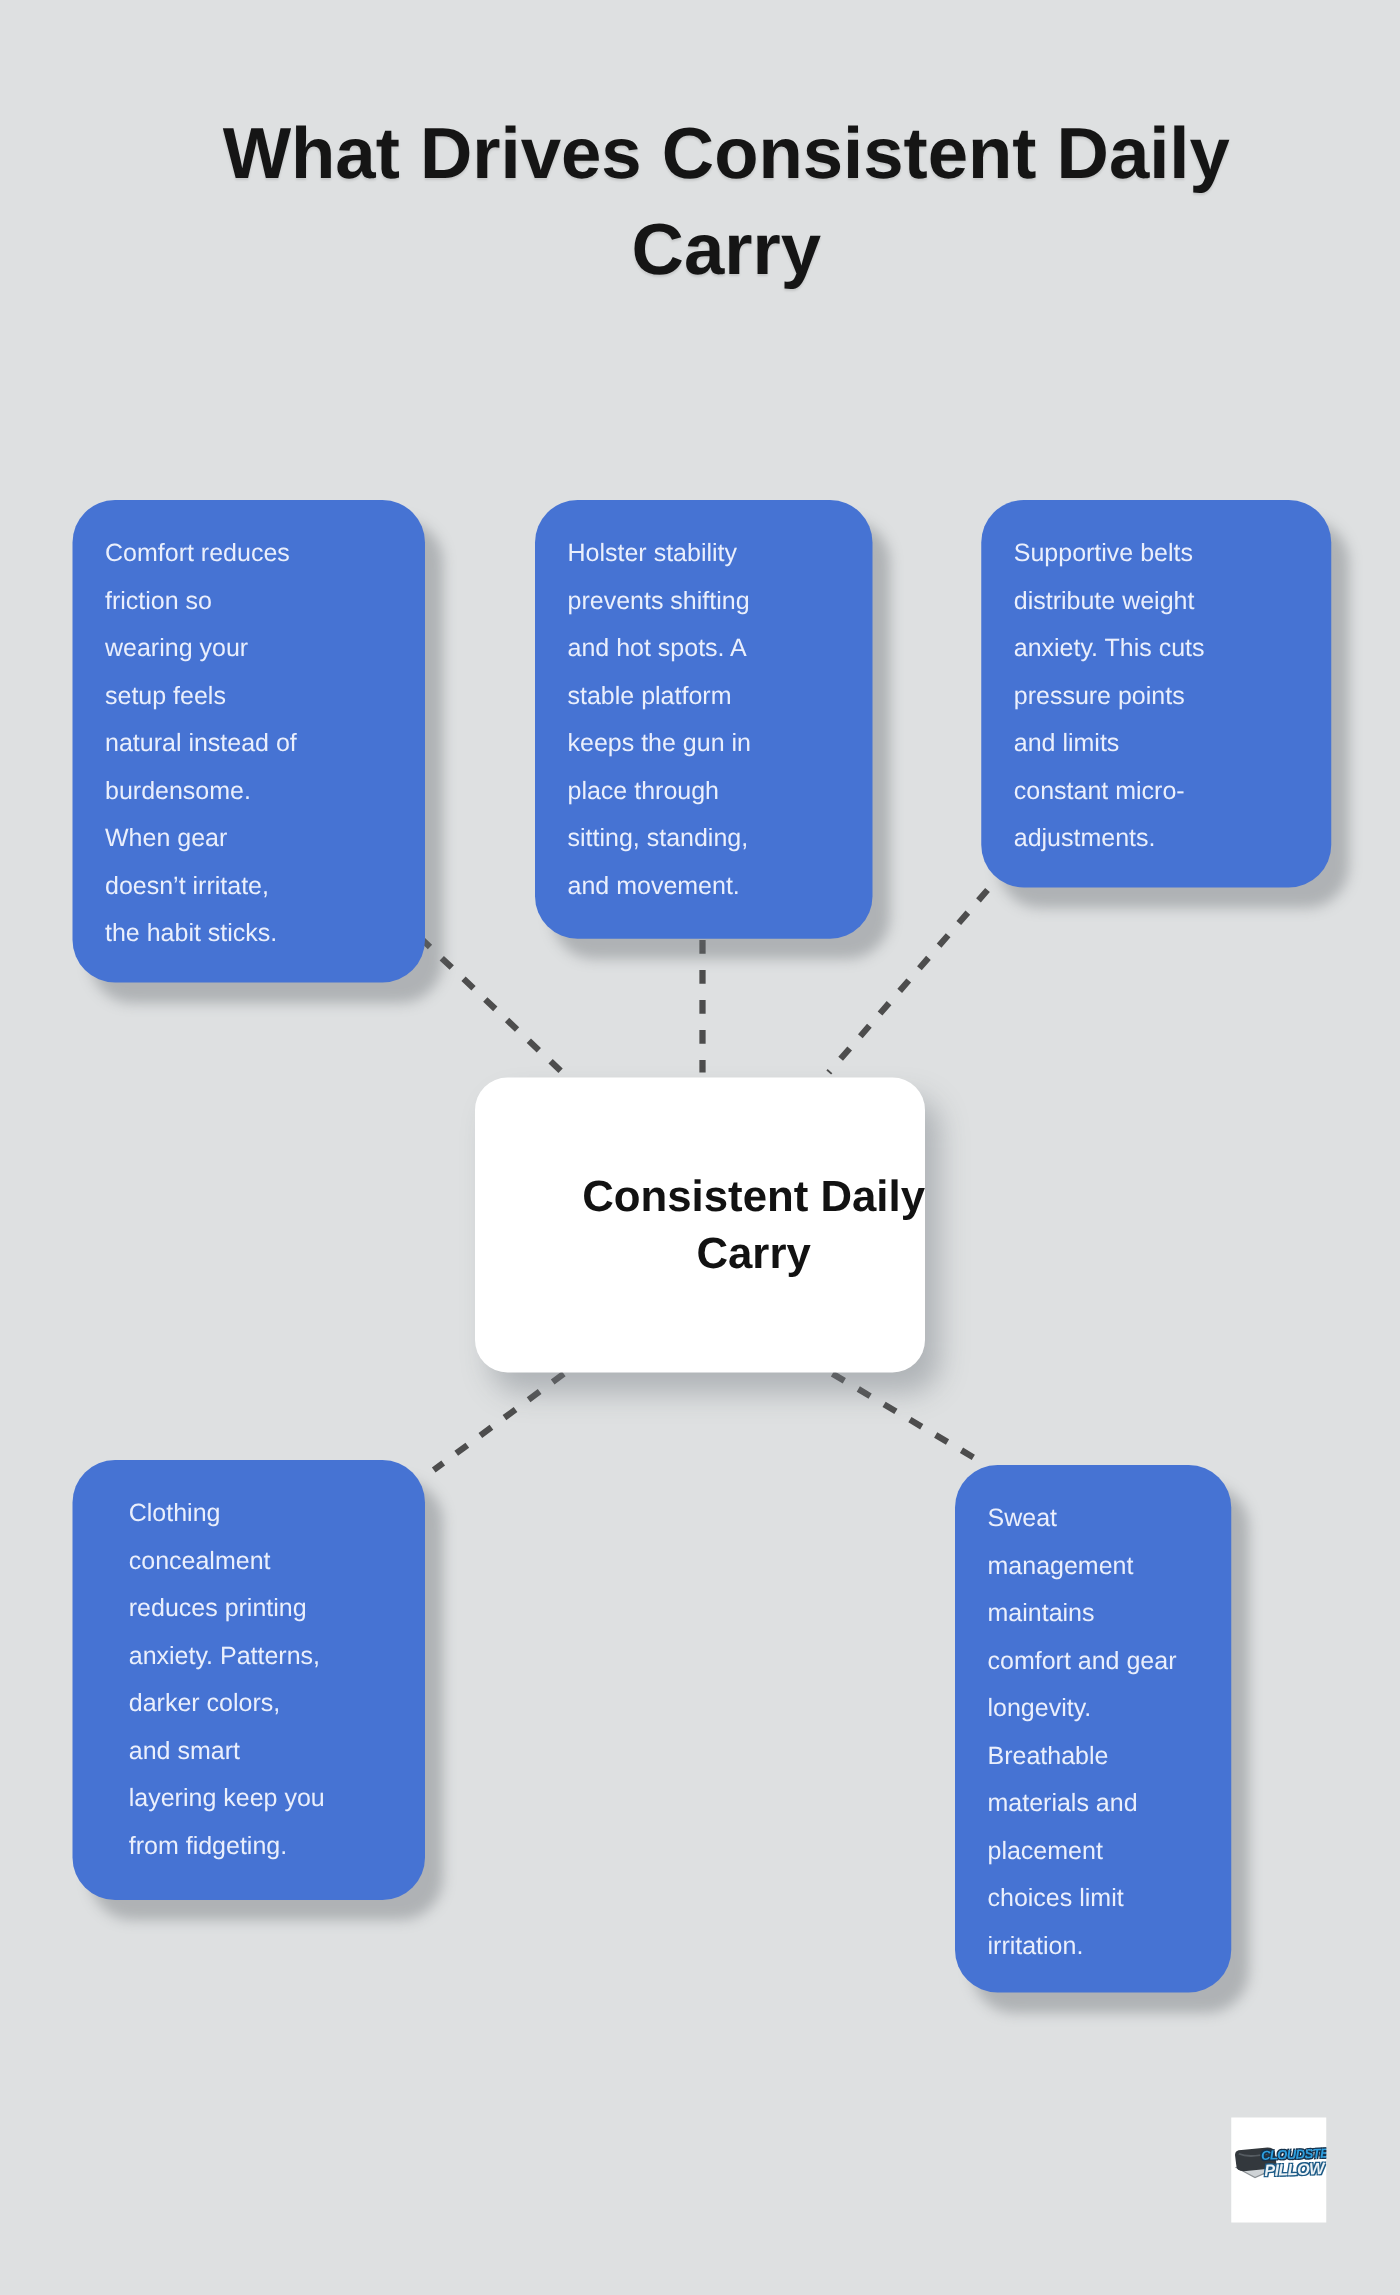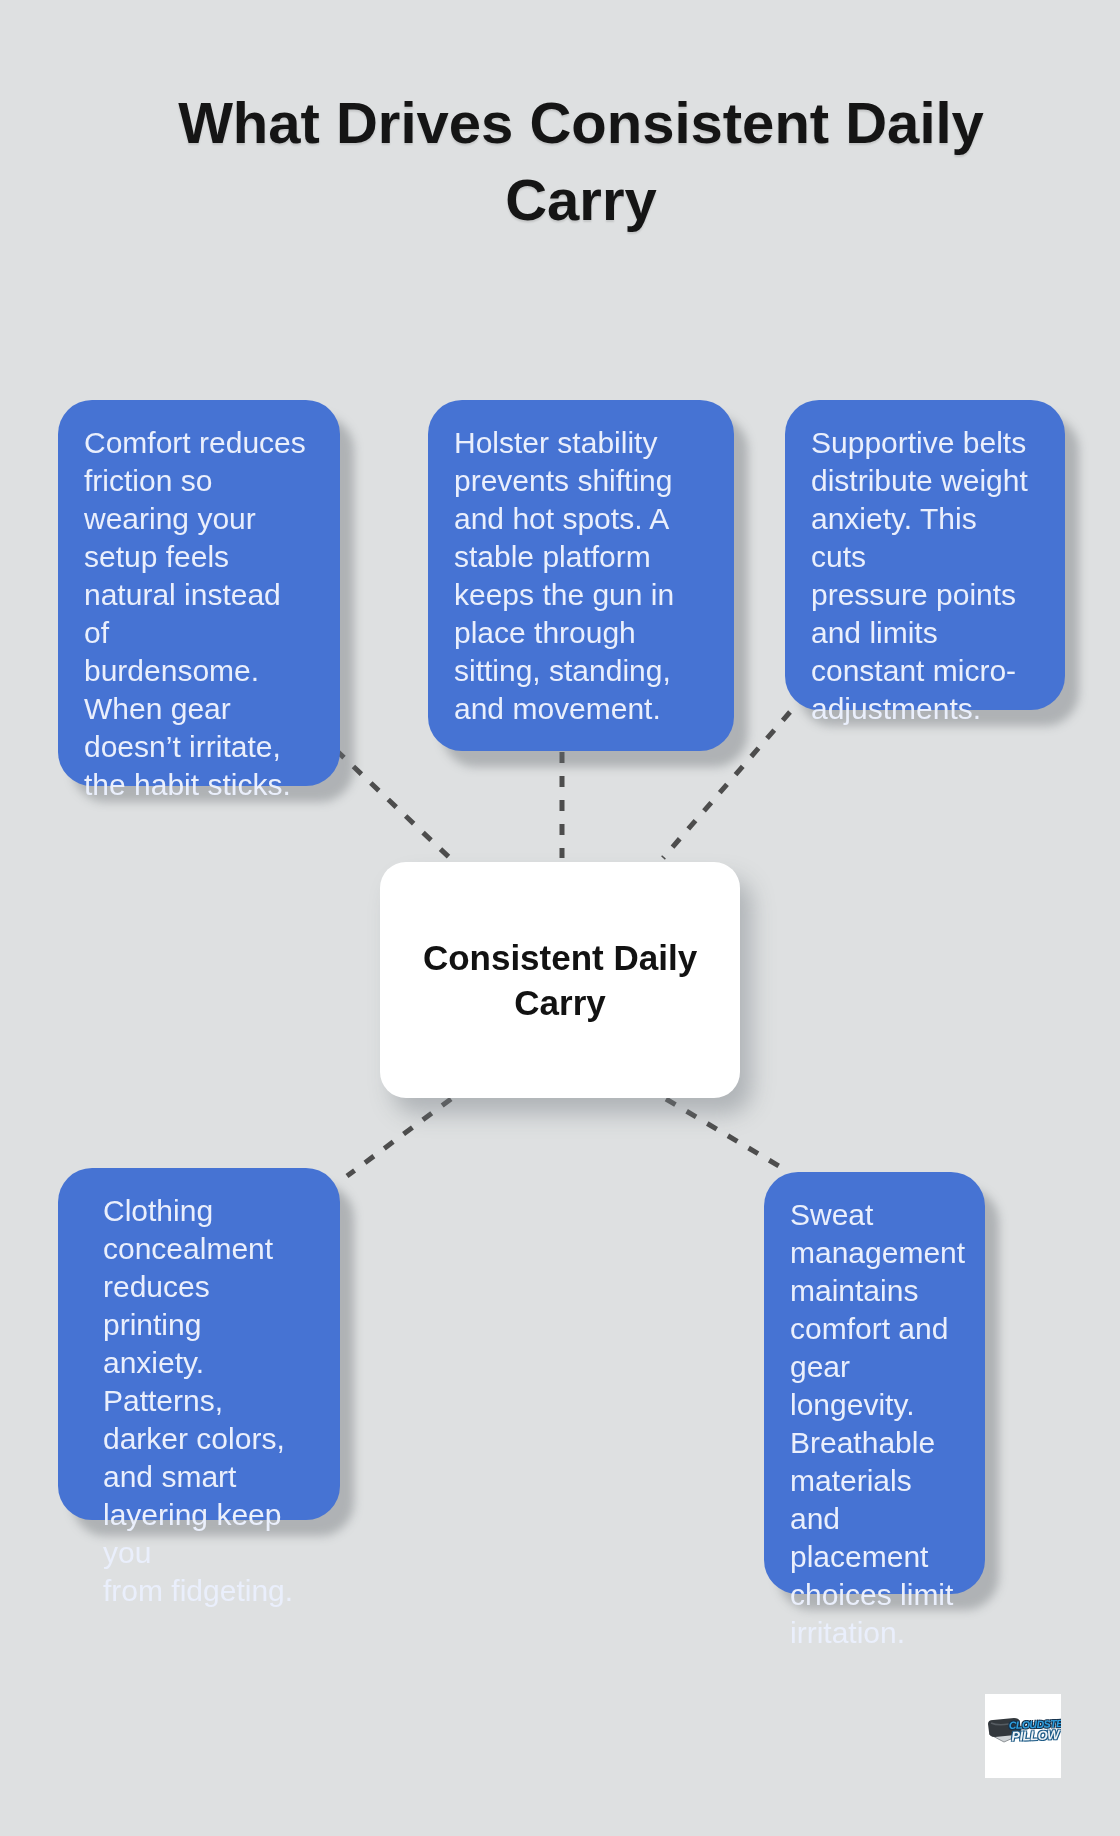--- a/index.html
+++ b/index.html
@@ -46,36 +46,36 @@
   }
   .card{
     position:absolute;
     background:var(--card_blue);
     border-radius:34px;
     box-shadow:14px 16px 10px rgba(105,110,116,0.40);
     color:var(--card_text);
     padding:24px 26px;
   }
   .card-text{
-    font-size:30px;
+    font-size:20px;
     line-height:38px;
     white-space:pre-line;
   }
   .card-tl{left:58px;top:400px;width:282px;height:386px;}
-  .card-tm{left:428px;top:400px;width:306px;height:351px;}
+  .card-tm{left:428px;top:400px;width:270px;height:351px;}
   .card-tr{left:785px;top:400px;width:280px;height:310px;}
   .card-bl{left:58px;top:1168px;width:282px;height:352px;padding-left:45px;}
   .card-br{left:764px;top:1172px;width:221px;height:422px;}
   .center-node{
     position:absolute;
     left:380px;top:862px;width:360px;height:236px;
     background:var(--center_bg);
     border-radius:26px;
     box-shadow:12px 16px 22px rgba(120,126,132,0.45);
-    display:flex;align-items:center;justify-content:center;
+    display:flex;align-items:center;justify-content:flex-end;
   }
   .center-label{
     font-size:35px;
     font-weight:800;
     line-height:45px;
     color:var(--center_text);
     text-align:center;
     white-space:pre-line;
   }
   .logo{

